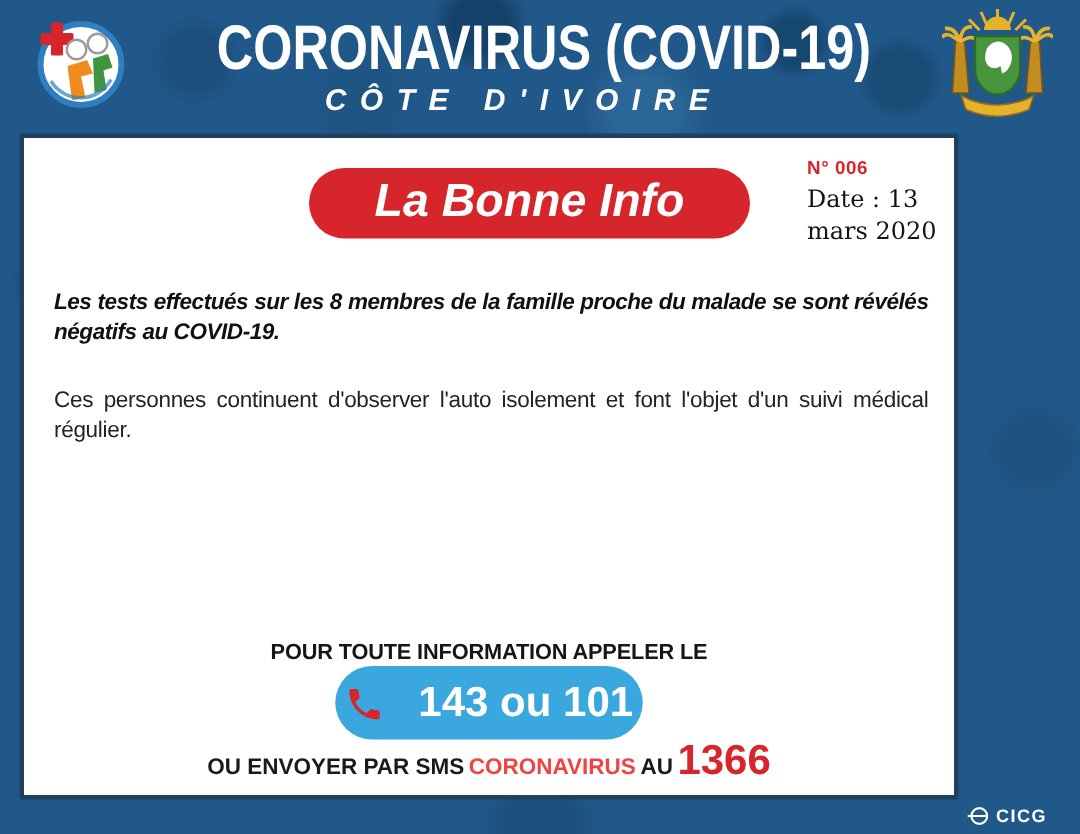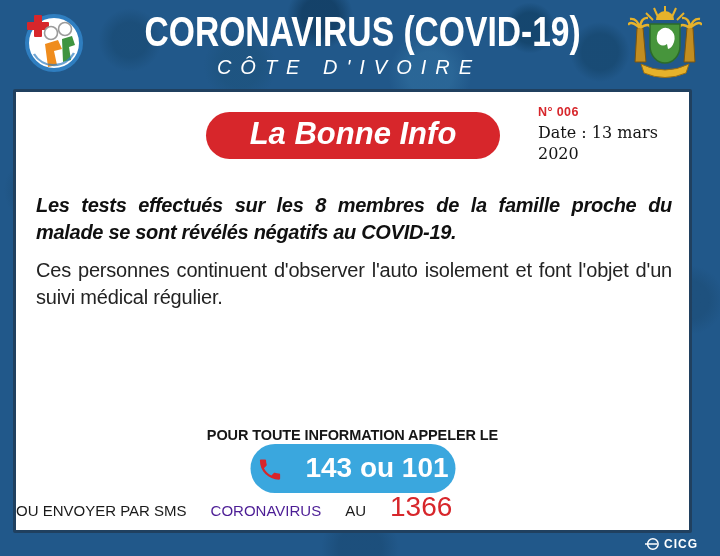--- a/index.html
+++ b/index.html
@@ -21,70 +21,70 @@
       radial-gradient(circle 54px at 360px 548px, rgba(24,70,110,.5) 0 40%, rgba(24,70,110,0) 72%);
   }
 
   
   .header { position:absolute; top:0; left:0; right:0; height:89px; }
   .logo-ministry { position:absolute; left:21px; top:9px; width:64px; height:64px; }
   .coat-of-arms  { position:absolute; right:18px; top:4px; width:74px; height:78px; }
   .titles { position:absolute; left:90px; right:112px; top:10px; text-align:center; color:#fff; white-space:nowrap; }
   .main-title { font-size:42px; font-weight:bold; line-height:1.05; letter-spacing:0; }
   .main-title .squeeze { display:inline-block; transform:scaleX(.8); transform-origin:50% 50%; }
-  .subtitle { margin-top:2px; font-size:20px; font-weight:normal; font-style:italic; letter-spacing:9px; }
+  .subtitle { margin-top:2px; font-size:20px; font-weight:bold; font-style:italic; letter-spacing:9px; }
 
   
   .card {
-    position:absolute; left:13px; top:89px; width:679px; height:444px;
+    position:absolute; left:13px; top:89px; width:626px; height:444px;
     background:#fff; border:3px solid #20405f; border-radius:2px;padding-left:23px;
   }
 
   .badge {
     position:absolute; left:190px; top:20px; width:294px; height:47px;
     background:#d7262b; border-radius:26px;
     color:#fff; font-weight:bold; font-style:italic; font-size:31px;
     display:flex; align-items:center; justify-content:center;
     padding-bottom:3px;
   }
 
   .meta { position:absolute; left:522px; top:13px; font-family:"DejaVu Serif", serif; color:#141414; }
   .meta-number { font-family:"Liberation Sans", sans-serif; color:#d7262b; font-weight:bold; font-size:12.5px; letter-spacing:.4px; margin-bottom:3px; }
   .meta-line { font-size:16px; line-height:21px; }
   .meta-line .lbl { font-weight:normal; }
 
   .para {
     position:absolute; left:20px; right:17px;
     text-align:justify; letter-spacing:-0.2px;
-    font-size:20px; line-height:1.34; color:#232323;
+    font-size:15px; line-height:1.34; color:#232323;
   }
   .para.lead { top:100px; font-weight:bold; font-style:italic; color:#101010; letter-spacing:-0.3px; }
   .para.p2   { top:165px; }
   .para.p3   { top:237px; }
 
   .call-label {
     position:absolute; left:0; right:0; top:335px; text-align:center;
     font-weight:bold; font-size:14.5px; letter-spacing:-0.1px; color:#161616;
   }
 
   .phone-pill {
     position:absolute; left:50%; top:352px; transform:translateX(-50%);
     width:205px; height:49px; background:#3aa7de; border-radius:25px;
     display:flex; align-items:center; justify-content:center; gap:22px;
     color:#fff; font-weight:bold; font-size:28px; padding-bottom:2px;
   }
   .phone-icon { width:27px; height:27px; margin-top:4px; }
 
   .sms-line {
     position:absolute; left:0; right:0; top:399px;
-    display:flex; align-items:baseline; justify-content:flex-start; gap:24px;
-    font-weight:normal; color:#1a1a1a;
+    display:flex; align-items:baseline; justify-content:center; gap:3px;
+    font-weight:bold; color:#1a1a1a;
   }
   .sms-line .sms-small { font-size:15px; }
-  .sms-line .sms-red   { color:#4c1d95; }
+  .sms-line .sms-red   { color:#ef4444; }
   .sms-line .sms-big   { font-size:28px; color:#d7262b; letter-spacing:0; }
 
   
   .credit {
     position:absolute; right:22px; top:537px;
     display:flex; align-items:center; gap:5px;
     color:#fff; font-weight:bold; font-size:12px; letter-spacing:1px;
   }
   .credit svg { width:14px; height:14px; }
 </style>

